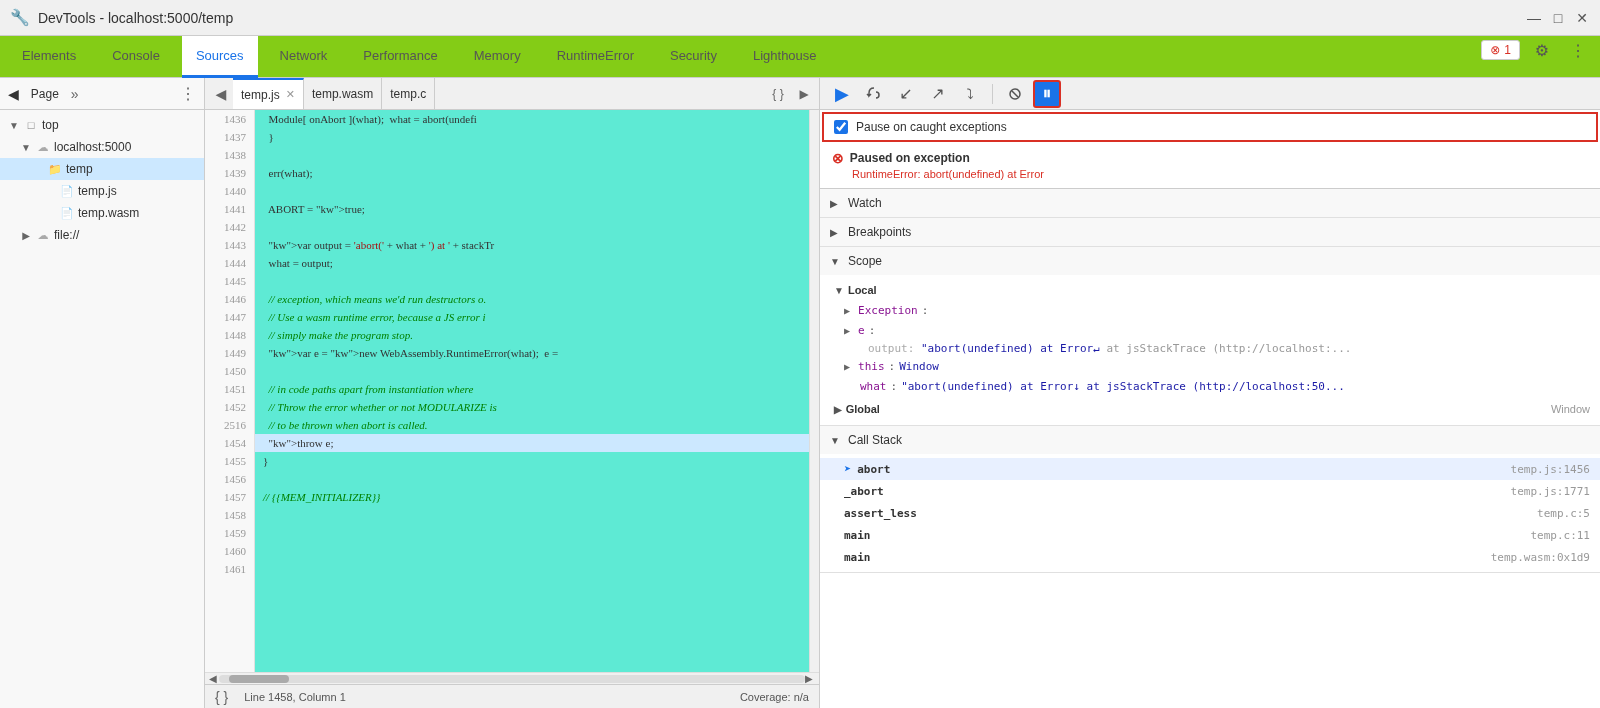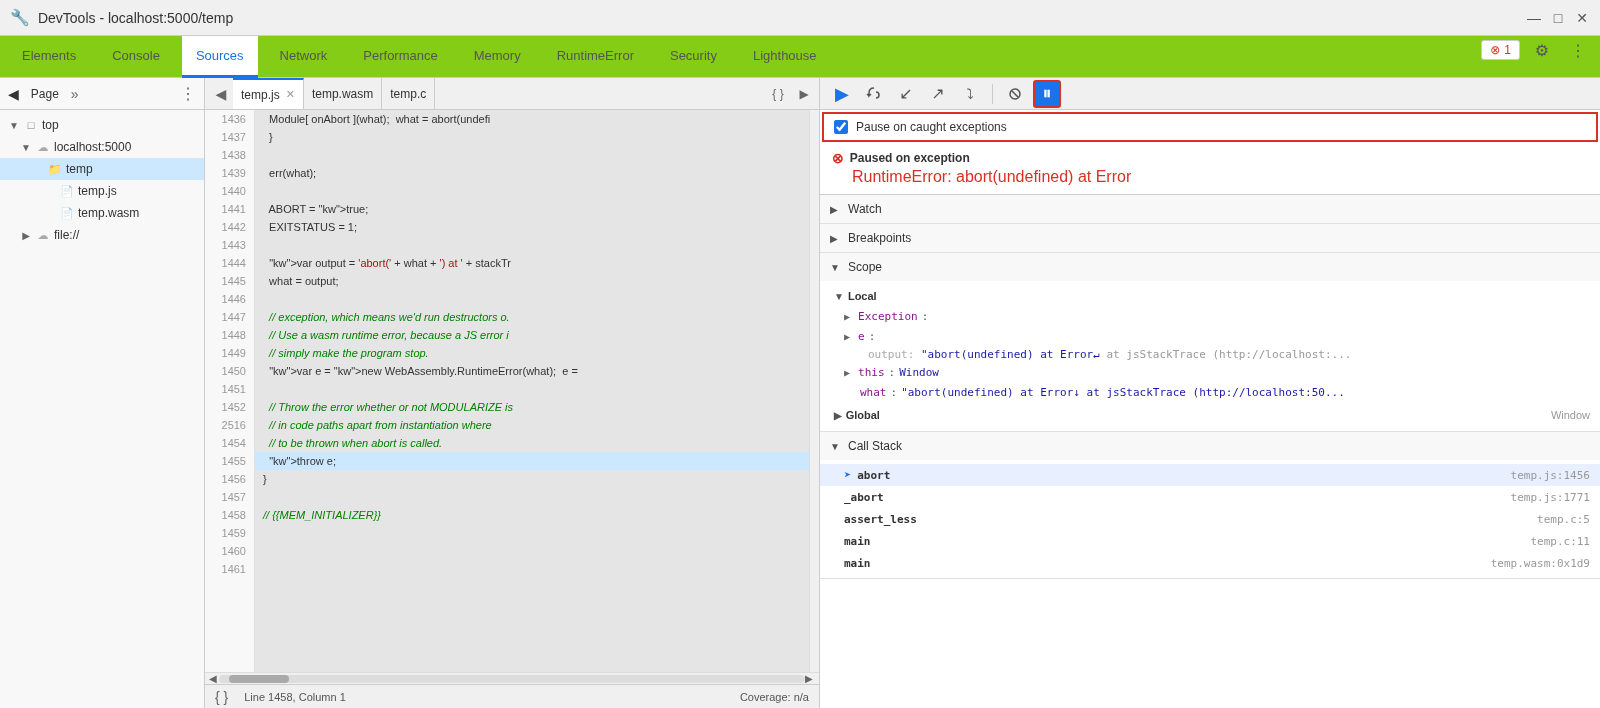--- a/index.html
+++ b/index.html
@@ -92,21 +92,21 @@
       font-size: 12px; cursor: pointer; border-right: 1px solid #ccc;
       gap: 6px; white-space: nowrap;
     }
     .editor-file-tab.active { background: #fff; border-top: 2px solid #1a73e8; }
     .editor-file-tab .close-x { font-size: 11px; color: #999; cursor: pointer; }
     .editor-tab-right { margin-left: auto; display: flex; align-items: center; gap: 4px; }
     .editor-tab-icon-btn { width: 22px; height: 22px; display: flex; align-items: center; justify-content: center; cursor: pointer; font-size: 12px; color: #666; }
 
     .code-area {
       flex: 1; display: flex; overflow: hidden; position: relative;
-      background: #e5e5e5; font-family: Liberation Sans, sans-serif;
+      background: #5eead4; font-family: Liberation Serif, serif;
     }
     .line-numbers {
       width: 50px; min-width: 50px; background: #f8f8f8;
       border-right: 1px solid #e0e0e0; overflow: hidden;
       padding: 0; text-align: right;
     }
     .line-number {
       height: 18px; line-height: 18px; padding-right: 8px;
       font-size: 11px; color: #999; user-select: none;
     }
@@ -163,21 +163,21 @@
     }
     .pause-label { font-size: 12px; }
 
     
     .paused-exception-panel {
       background: #fff; border-bottom: 1px solid #ccc;
       padding: 8px 12px;
     }
     .paused-header { display: flex; align-items: center; gap: 6px; font-weight: bold; font-size: 12px; }
     .paused-error-icon { color: #d93025; font-size: 14px; }
-    .paused-error-msg { color: #d93025; font-size: 16px; margin-top: 2px; padding-left: 20px; }
+    .paused-error-msg { color: #d93025; font-size: 11px; margin-top: 2px; padding-left: 20px; }
 
     
     .section {
       border-bottom: 1px solid #e0e0e0;
     }
     .section-header {
       display: flex; align-items: center; height: 28px; padding: 0 10px;
       cursor: pointer; font-size: 12px; font-weight: 500; gap: 6px;
       background: #f8f8f8;
     }
@@ -371,32 +371,31 @@
           <div class="line-number">1460</div>
           <div class="line-number">1461</div>
         </div>
       <div class="code-lines" id="code-lines">
           <div class="code-line">  Module[ onAbort ](what);  what = abort(undefi</div>
           <div class="code-line">  }</div>
           <div class="code-line"></div>
           <div class="code-line">  err(what);</div>
           <div class="code-line"></div>
           <div class="code-line">  ABORT = <span class="&lt;span">"kw"</span>&gt;true;</div>
-          <div class="code-line">  EXITSTATUS = 1;</div>
           <div class="code-line"></div>
           <div class="code-line">  <span class="&lt;span">"kw"</span>&gt;var output = <span class="str">'abort('</span> + what + <span class="str">') at '</span> + stackTr</div>
           <div class="code-line">  what = output;</div>
           <div class="code-line"></div>
           <div class="code-line" style="color: rgb(0, 128, 0); font-style: italic;">  // exception, which means we'd run destructors o.</div>
           <div class="code-line" style="color: rgb(0, 128, 0); font-style: italic;">  // Use a wasm runtime error, because a JS error i</div>
           <div class="code-line" style="color: rgb(0, 128, 0); font-style: italic;">  // simply make the program stop.</div>
           <div class="code-line">  <span class="&lt;span">"kw"</span>&gt;var e = <span class="&lt;span">"kw"</span>&gt;new WebAssembly.RuntimeError(what);  e =</div>
           <div class="code-line"></div>
+          <div class="code-line" style="color: rgb(0, 128, 0); font-style: italic;">  // in code paths apart from instantiation where</div>
           <div class="code-line" style="color: rgb(0, 128, 0); font-style: italic;">  // Throw the error whether or not MODULARIZE is</div>
-          <div class="code-line" style="color: rgb(0, 128, 0); font-style: italic;">  // in code paths apart from instantiation where</div>
           <div class="code-line" style="color: rgb(0, 128, 0); font-style: italic;">  // to be thrown when abort is called.</div>
           <div class="code-line" style="background: rgb(204, 232, 255);">  <span class="&lt;span">"kw"</span>&gt;throw e;</div>
           <div class="code-line">}</div>
           <div class="code-line"></div>
           <div class="code-line" style="color: rgb(0, 128, 0); font-style: italic;">// {{MEM_INITIALIZER}}</div>
           <div class="code-line"></div>
           <div class="code-line"></div>
         </div>
       <div class="scroll-track-v"></div>
     </div>

